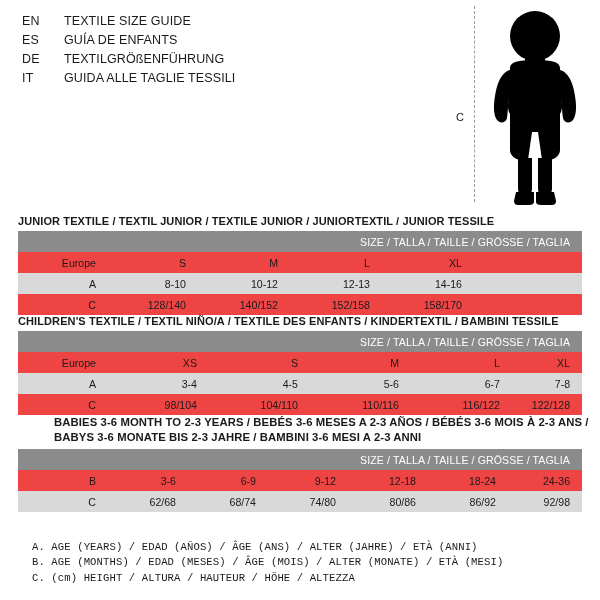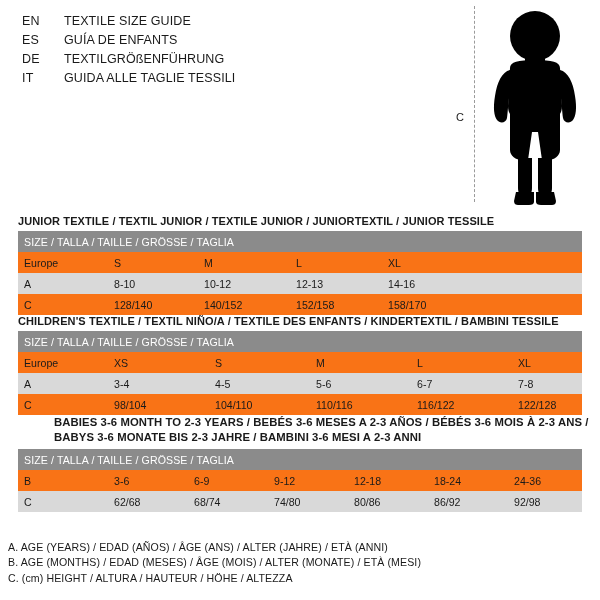--- a/index.html
+++ b/index.html
@@ -96,43 +96,45 @@
     line-height: 15px;
     padding-left: 36px;
   }
   table.size-table {
     border-collapse: collapse;
     width: 100%;
     table-layout: fixed;
   }
   table.size-table td {
     font-size: 10.6px;
-    padding: 2px 4px 2px 6px;
+    padding: 2px 12px 2px 6px;
     vertical-align: middle;
     height: 17px;
+    text-align: right;
   }
   tr.head-row td {
     background: #8b8b8b;
     color: #ffffff;
     font-size: 10.6px;
     letter-spacing: .1px;
   }
   tr.alt-row td {
     background: #d9d9d9;
   }
   tr.plain-row td {
-    background: #f97316;
+    background: #ef4444;
   }
 
   
   .legend {
     position: absolute;
-    left: 8px;
+    left: 32px;
     bottom: 14px;
     width: 560px;
+    font-family: Liberation Mono, monospace;
   }
   .legend-line {
     font-size: 10.6px;
     line-height: 15.5px;
     letter-spacing: .1px;
   }
 </style>
 </head>
 <body>
 

